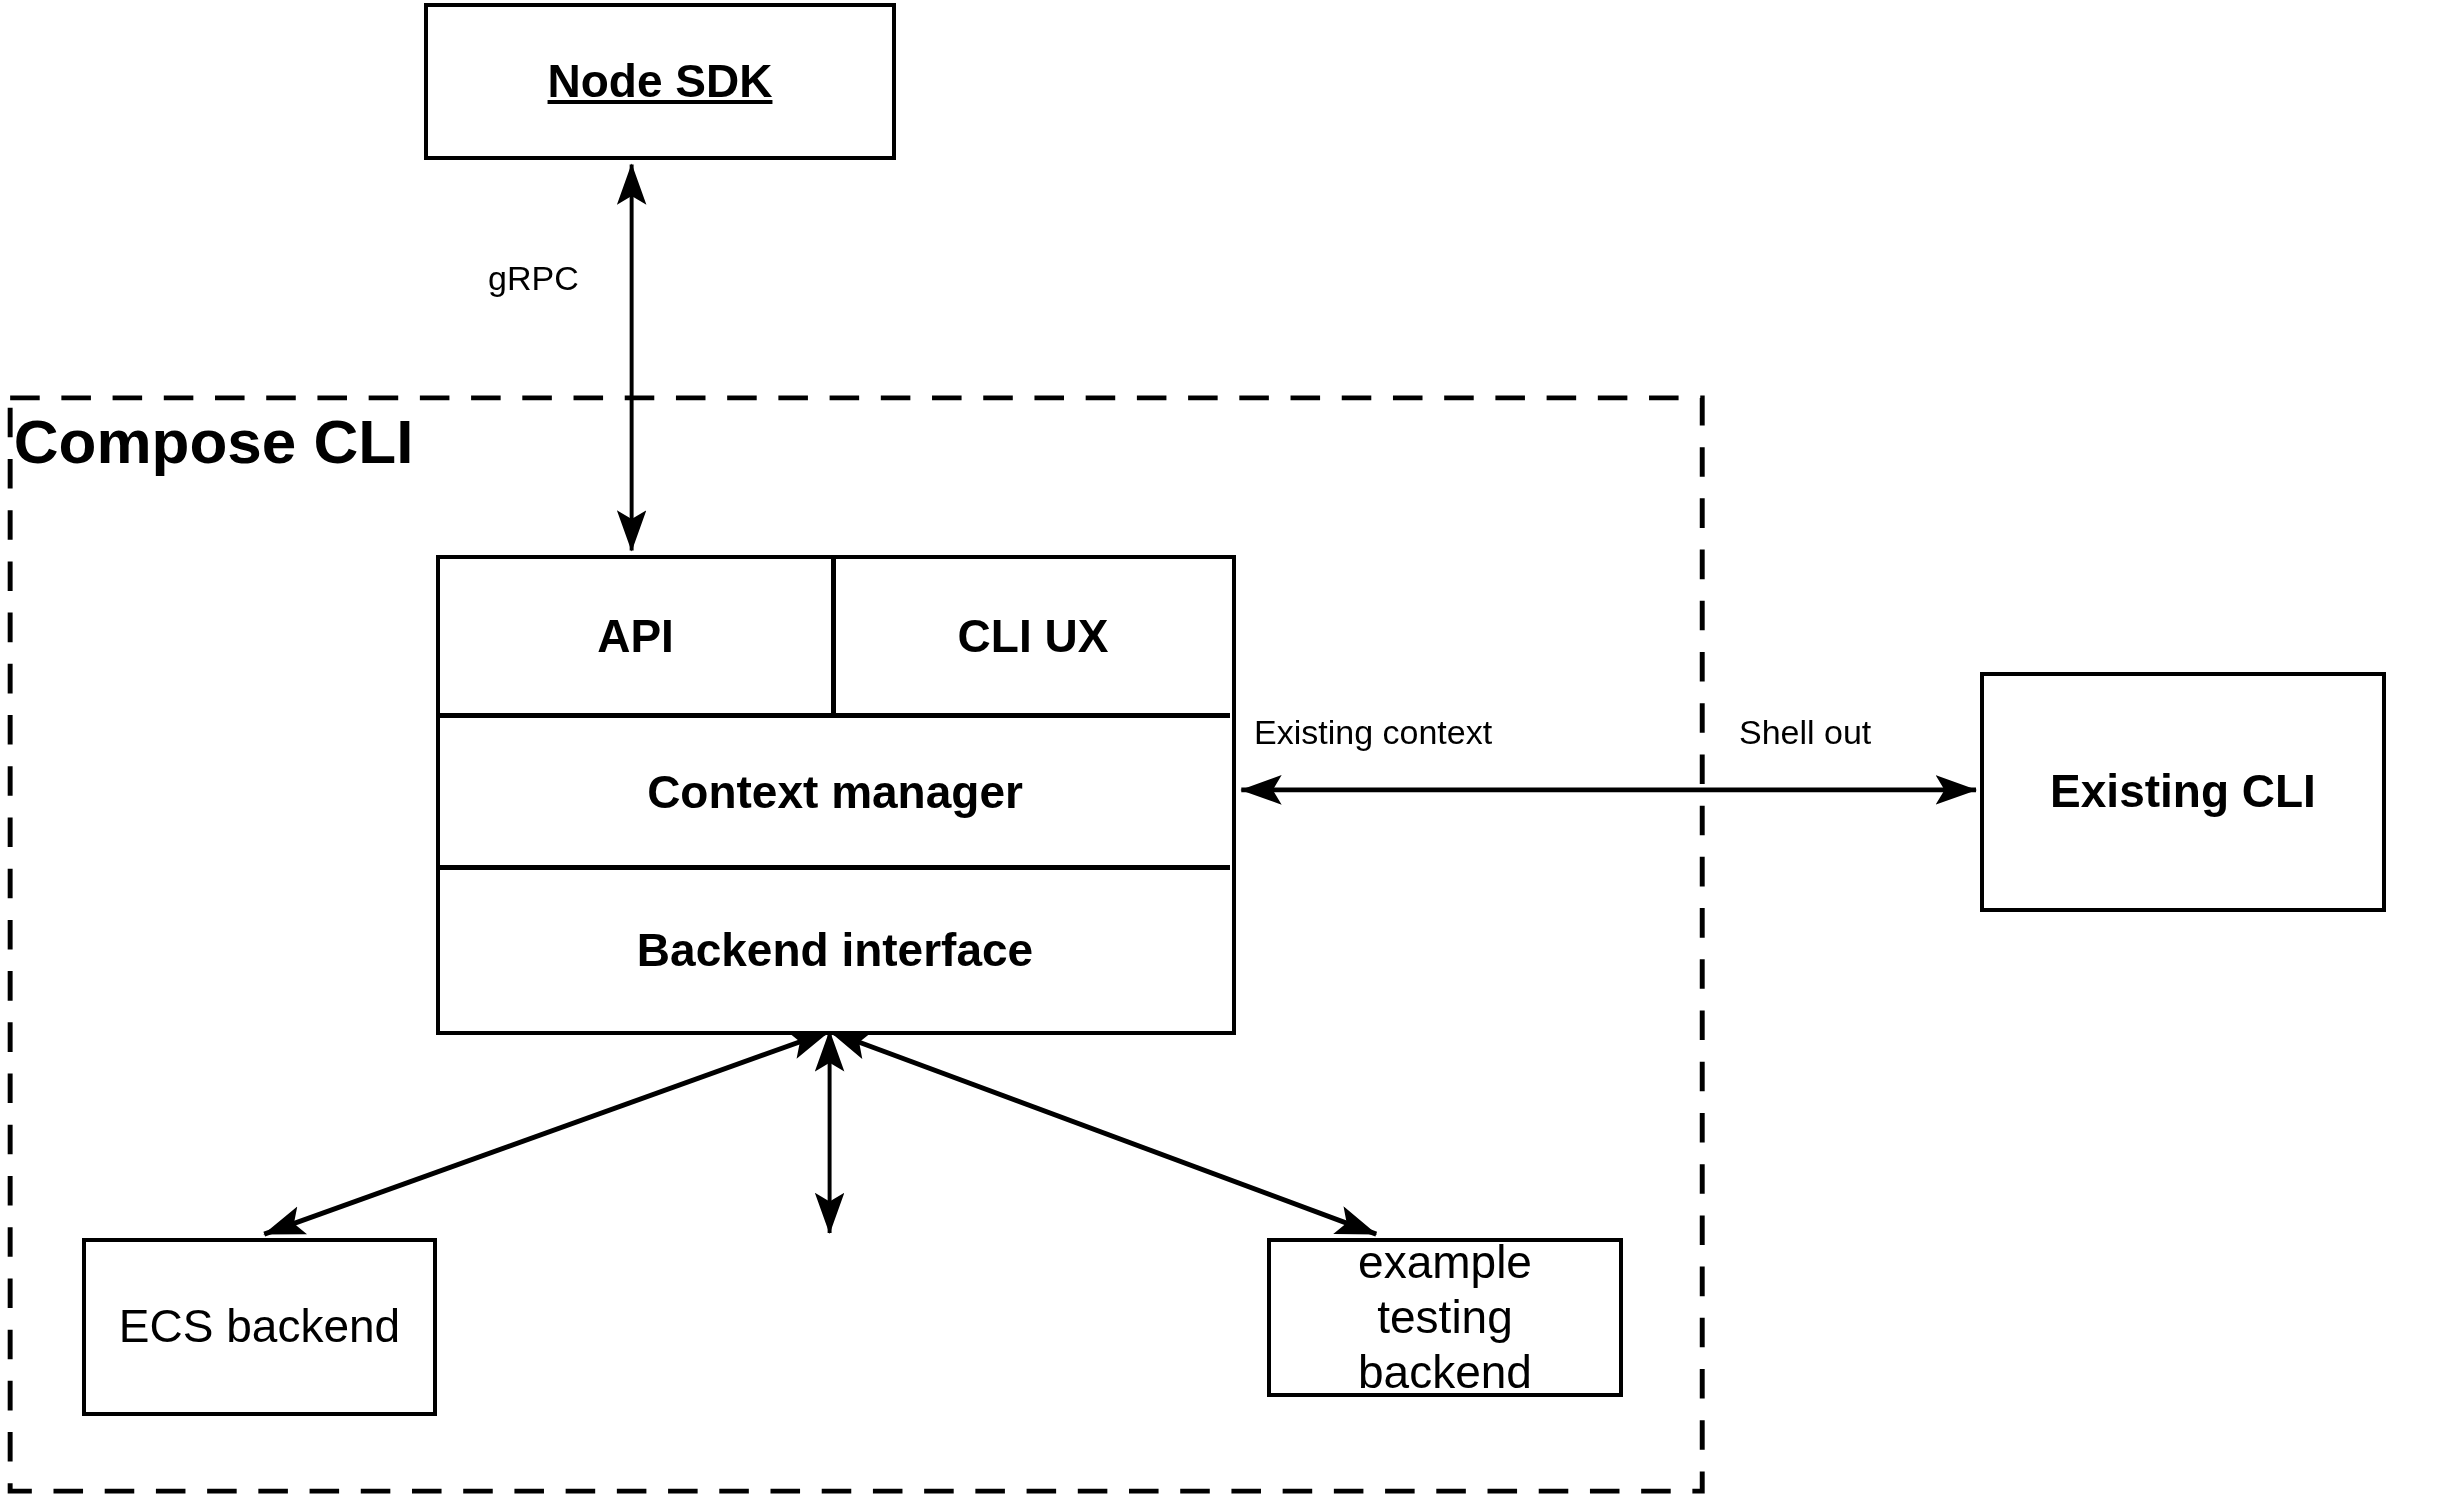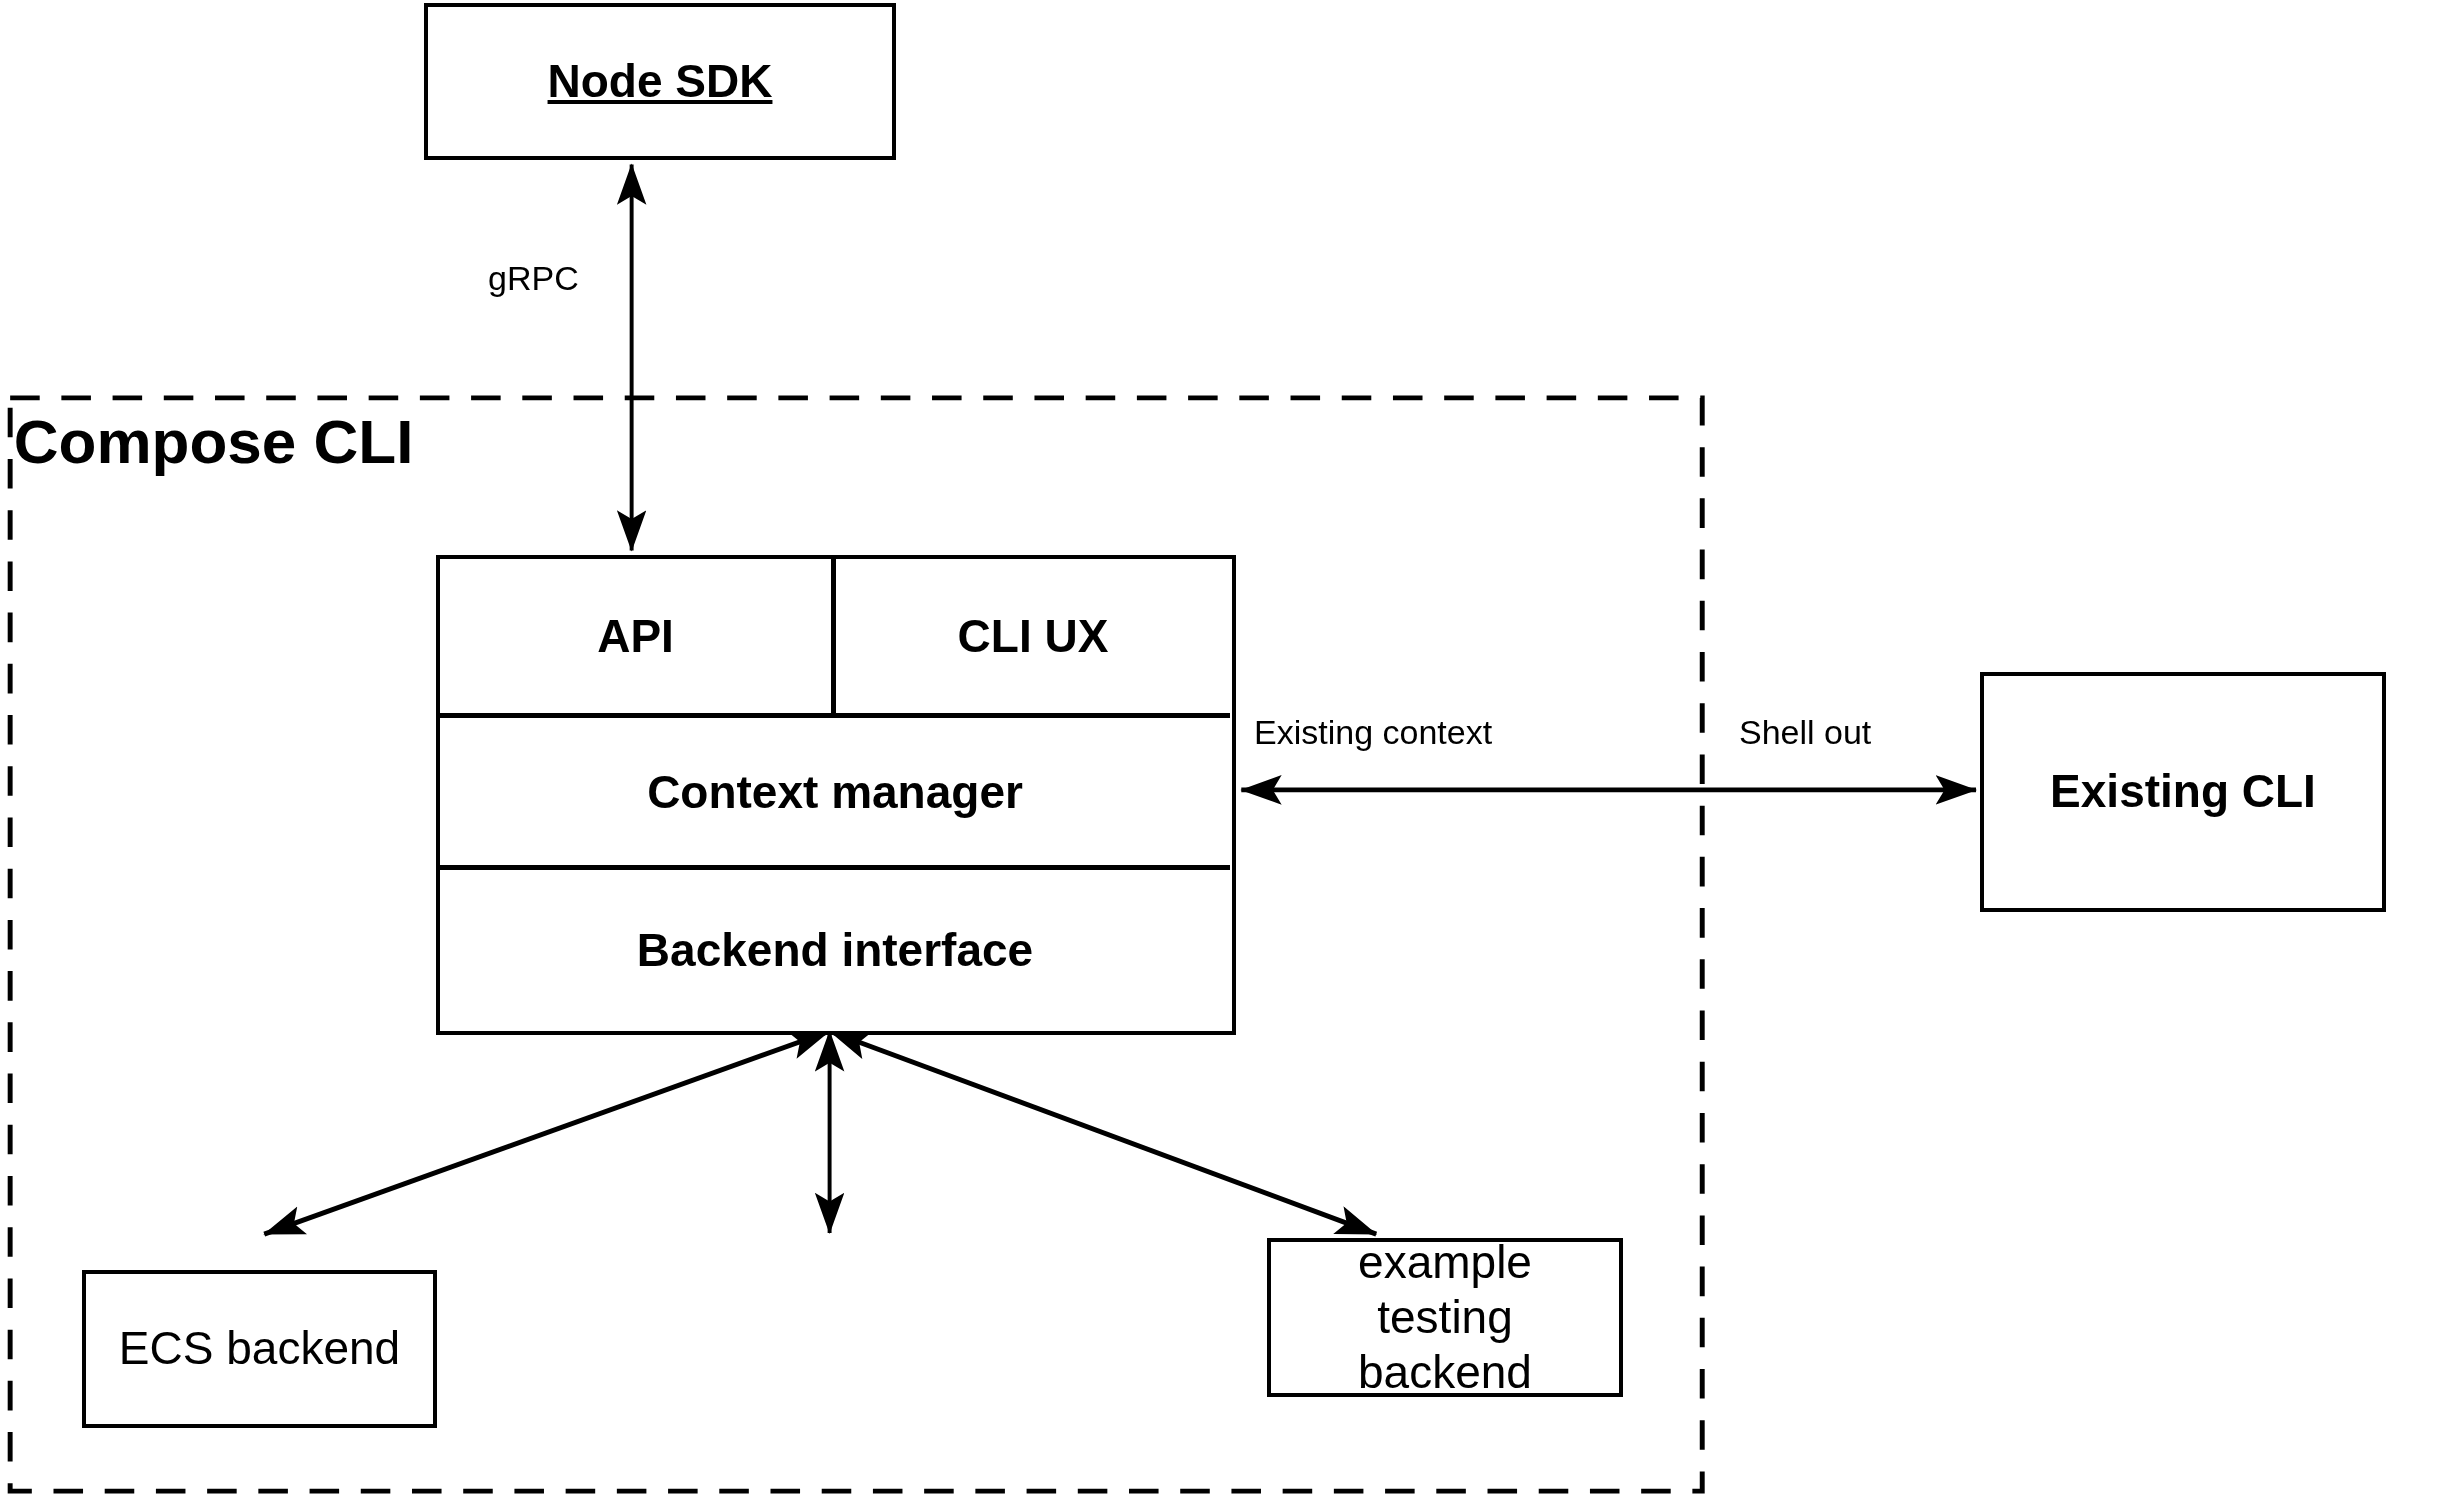--- a/index.html
+++ b/index.html
@@ -112,21 +112,21 @@
     </div>
     <div class="divider" style="left:391px; top:0; width:4.9px; height:154px;"></div>
     <div class="divider" style="left:0; top:154px; width:790px; height:4.9px;"></div>
     <div class="divider" style="left:0; top:306px; width:790px; height:4.9px;"></div>
   </div>
 
   <div class="box bold" style="left:1980px; top:672px; width:406px; height:240px;">
     <span>Existing CLI</span>
   </div>
 
-  <div class="box" style="left:82px; top:1238px; width:355px; height:158px;margin-top:32px;">
+  <div class="box" style="left:82px; top:1238px; width:355px; height:178px;">
     <span>ECS backend</span>
   </div>
   <div class="box" style="left:1223px; top:1238px; width:356px; height:159px; padding:0 17.7px;margin-left:44px;">
     <span>example testing backend</span>
   </div>
 
   <div class="edge-label" style="left:488px; top:251px;">gRPC</div>
   <div class="edge-label" style="left:1254px; top:705px;">Existing context</div>
   <div class="edge-label" style="left:1739px; top:705px;">Shell out</div>
 

